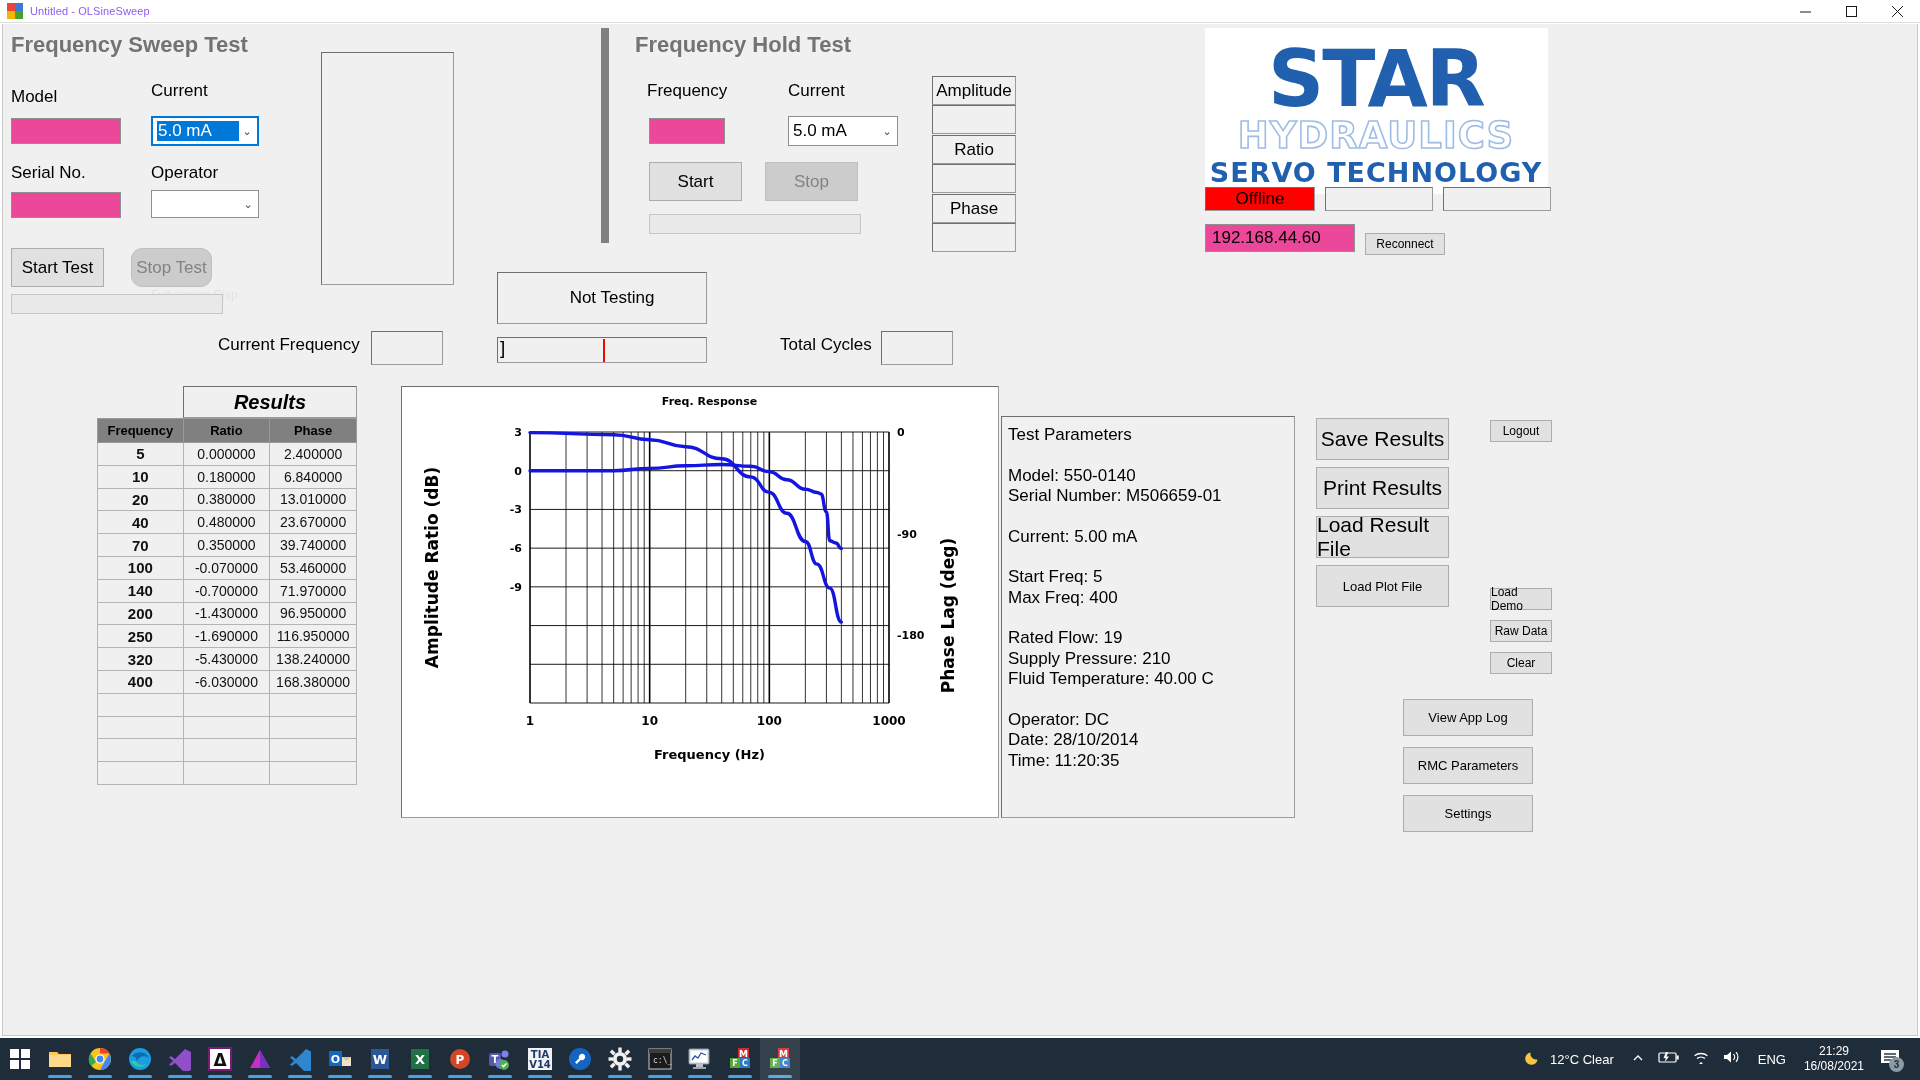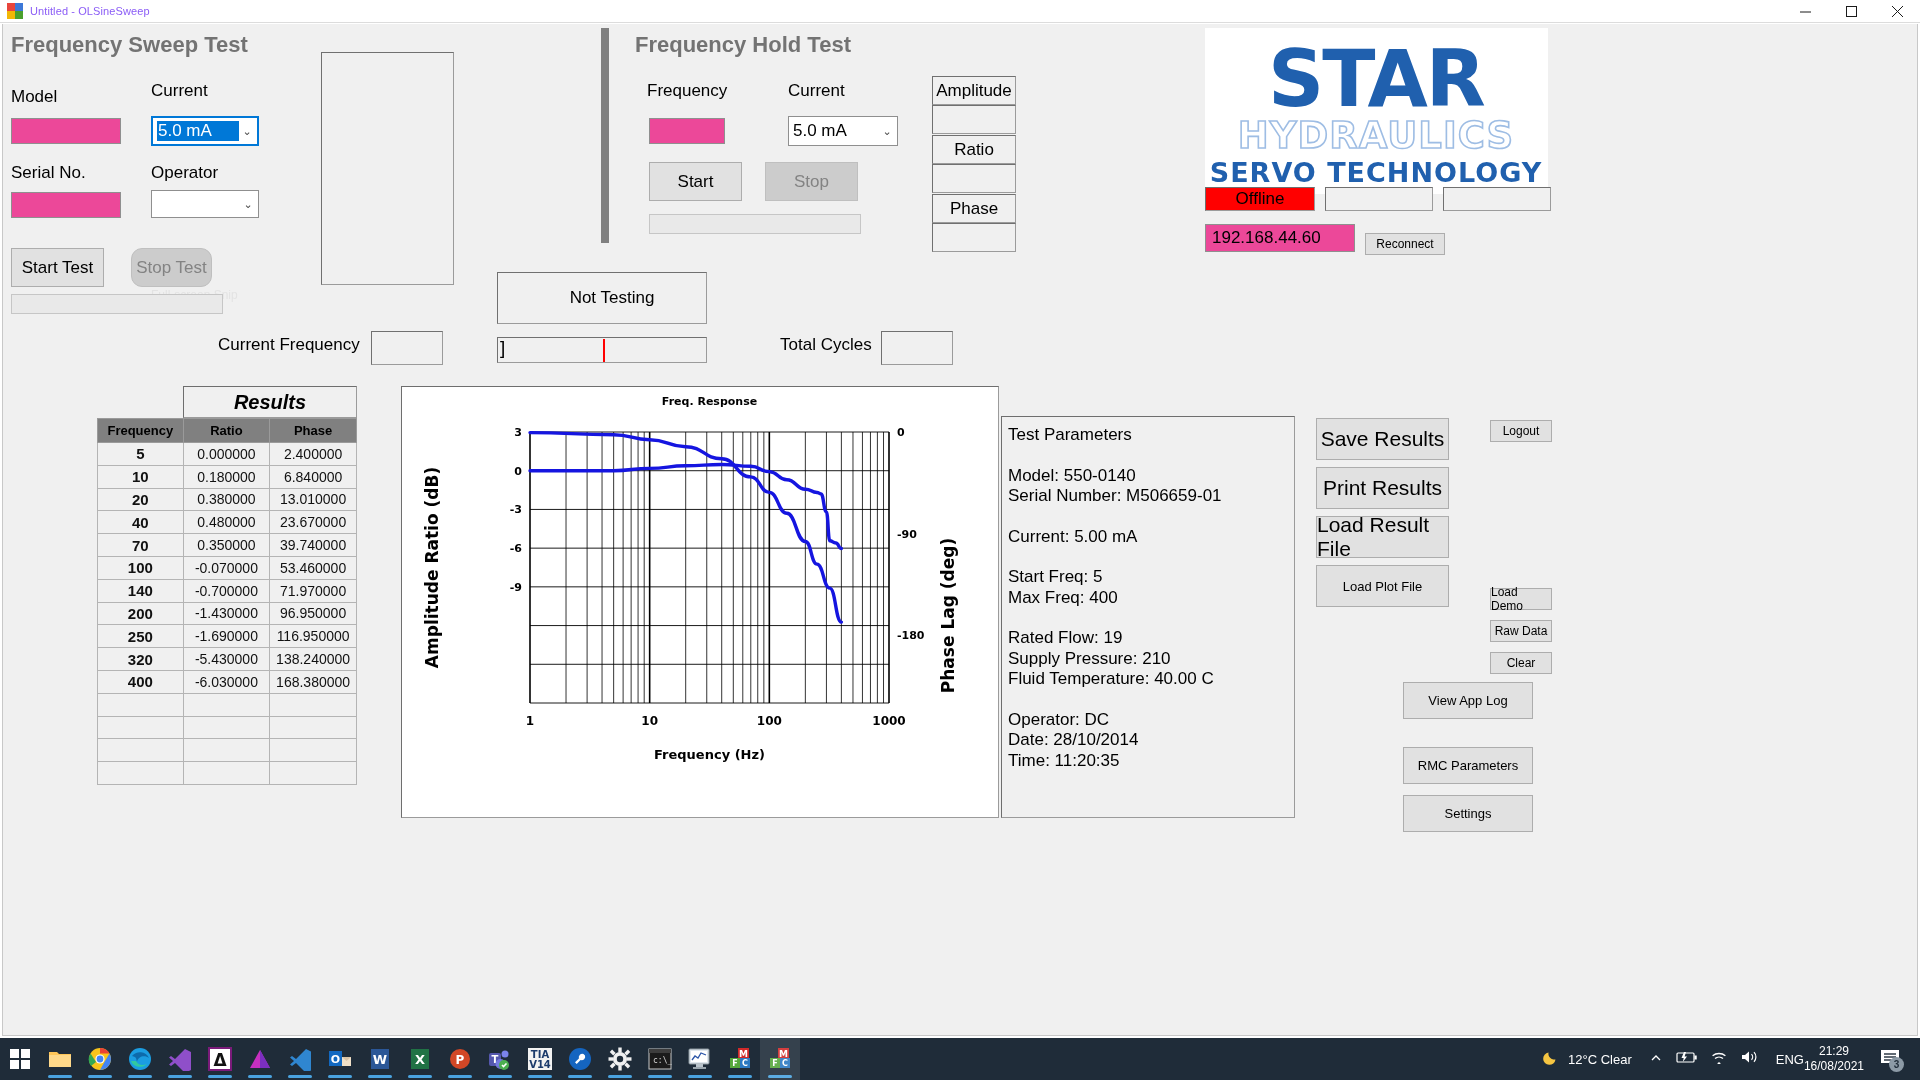--- a/index.html
+++ b/index.html
@@ -434,21 +434,21 @@
   <div class="btn big" style="left:1313px;top:394px;width:133px;height:42px;">Save Results</div>
   <div class="btn big" style="left:1313px;top:443px;width:133px;height:42px;">Print Results</div>
   <div class="btn big" style="left:1313px;top:492px;width:133px;height:42px;">Load Result File</div>
   <div class="btn sm" style="left:1313px;top:541px;width:133px;height:42px;">Load Plot File</div>
 
   <div class="btn xs" style="left:1487px;top:396px;width:62px;height:22px;">Logout</div>
   <div class="btn xs" style="left:1487px;top:564px;width:62px;height:22px;">Load Demo</div>
   <div class="btn xs" style="left:1487px;top:596px;width:62px;height:22px;">Raw Data</div>
   <div class="btn xs" style="left:1487px;top:628px;width:62px;height:22px;">Clear</div>
 
-  <div class="btn sm" style="left:1400px;top:658px;width:130px;height:37px;text-align:right;">View App Log</div>
+  <div class="btn sm" style="left:1400px;top:675px;width:130px;height:37px;text-align:right;">View App Log</div>
   <div class="btn sm" style="left:1400px;top:723px;width:130px;height:37px;">RMC Parameters</div>
   <div class="btn sm" style="left:1400px;top:771px;width:130px;height:37px;">Settings</div>
 </div>
 
 <div id="taskbar">
   <div class="tbicon">
     <svg width="20" height="20" viewBox="0 0 20 20">
         <rect x="0" y="0" width="9" height="9" fill="#fff"></rect>
         <rect x="11" y="0" width="9" height="9" fill="#fff"></rect>
         <rect x="0" y="11" width="9" height="9" fill="#fff"></rect>
@@ -647,21 +647,21 @@
           <path d="M2.6 5.8a10 10 0 0 1 12.8 0" fill="none" stroke="#fff" stroke-width="1.3"></path>
         </svg>
     </span>
     <span style="margin-right:16px;">
       <svg width="20" height="16" viewBox="0 0 20 16">
           <path d="M2 6h3l4-3.5v11L5 10H2z" fill="#fff"></path>
           <path d="M11.5 5.2a4 4 0 0 1 0 5.6" fill="none" stroke="#fff" stroke-width="1.2"></path>
           <path d="M14 3.2a7 7 0 0 1 0 9.6" fill="none" stroke="#fff" stroke-width="1.2"></path>
         </svg>
     </span>
-    <span class="t" style="">ENG</span>
+    <span class="t" style="margin-right:18px;">ENG</span>
     <div id="clock" style="margin-right:16px;">
       <div>21:29</div>
       <div>16/08/2021</div>
     </div>
     <span style="position:relative;margin-right:18px;display:inline-block;">
       <svg width="22" height="18" viewBox="0 0 22 18">
           <rect x="1" y="2" width="18" height="13" fill="#fff"></rect>
           <line x1="4" y1="6" x2="16" y2="6" stroke="#1f2c39" stroke-width="1.4"></line>
           <line x1="4" y1="9" x2="16" y2="9" stroke="#1f2c39" stroke-width="1.4"></line>
           <line x1="4" y1="12" x2="11" y2="12" stroke="#1f2c39" stroke-width="1.4"></line>

